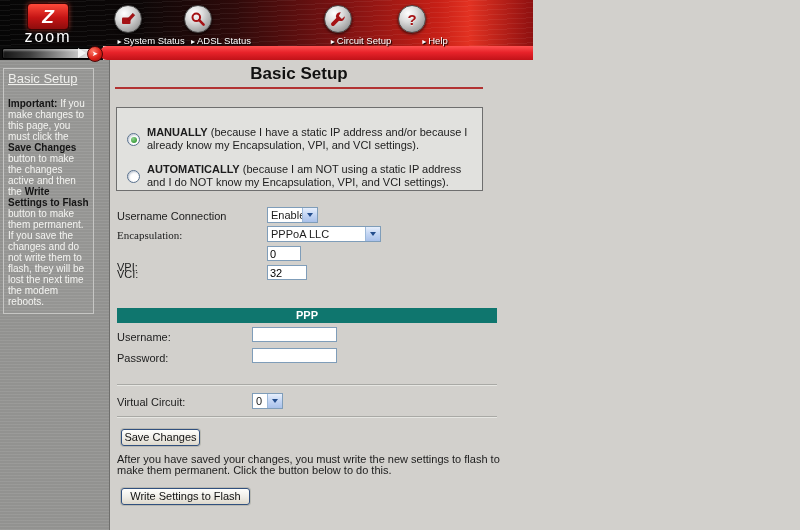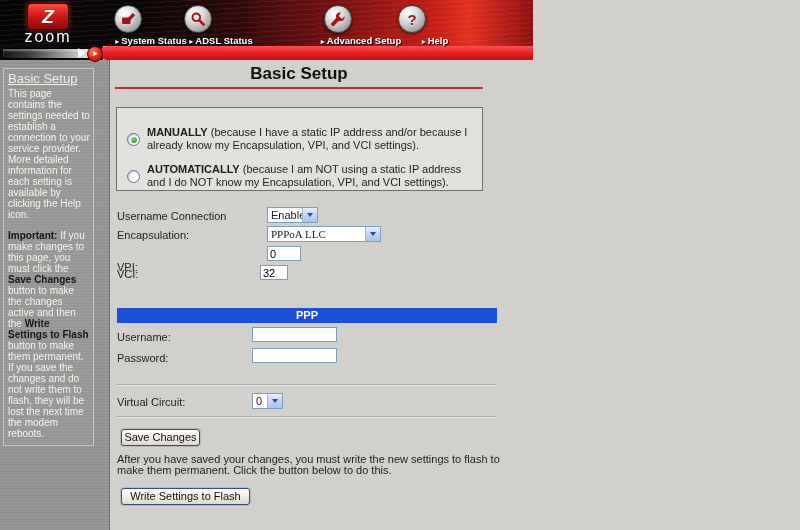--- a/index.html
+++ b/index.html
@@ -25,21 +25,21 @@
     color:#fff;font-weight:bold;font-style:italic;font-size:19px;line-height:25px;text-align:center;
   }
   .logo-text{display:block;margin-top:1px;color:#fff;font-weight:normal;font-size:16px;letter-spacing:2px;line-height:12px;}
   .nav-item{position:absolute;top:5px;width:92px;display:flex;flex-direction:column;align-items:center;z-index:3;cursor:pointer;}
   .nav-icon{
     width:26px;height:26px;border-radius:50%;
     background:radial-gradient(circle at 35% 28%,#ffffff 0%,#dcdcdc 35%,#a8a8a8 70%,#707070 100%);
     border:1px solid #4a4a4a;box-shadow:0 1px 3px rgba(0,0,0,.7);
     display:flex;align-items:center;justify-content:center;
   }
-  .nav-label{margin-top:2px;font-size:9.5px;font-weight:bold;color:#fff;text-shadow:1px 1px 1px #000;white-space:nowrap;margin-left:46px;}
+  .nav-label{margin-top:2px;font-size:9.5px;font-weight:normal;color:#fff;text-shadow:1px 1px 1px #000;white-space:nowrap;margin-left:46px;}
   .nav-bullet{font-size:8px;margin-right:2px;}
   .q-glyph{color:#a51215;font-weight:bold;font-size:15px;line-height:15px;text-shadow:0 1px 0 rgba(255,255,255,.5);}
   
   .stripe-black{position:absolute;left:0;top:46px;width:103px;height:14px;background:#0b0b0b;}
   .arrow-bar{
     position:absolute;left:2px;top:48px;width:88px;height:9px;border-radius:2px;
     background:linear-gradient(90deg,#161616 0%,#3e3e3e 30%,#9f9f9f 70%,#e9e9e9 100%);
     border:1px solid #000;
     box-shadow:inset 0 2px 2px rgba(255,255,255,.35);
   }
@@ -101,21 +101,21 @@
     width:14px;align-self:stretch;border-left:1px solid #9db9d9;
     background:linear-gradient(#e7effc,#c3d5f3 50%,#a9c1ea);
     display:flex;align-items:center;justify-content:center;
   }
   .xp-select .arrow::after{content:"";width:0;height:0;border-left:3px solid transparent;border-right:3px solid transparent;border-top:4px solid #234d8c;}
   .xp-input{
     position:absolute;height:15px;background:#fff;border:1px solid #7f9db9;
     font-size:11px;padding:0 2px;box-sizing:border-box;font-family:"Liberation Sans","DejaVu Sans",sans-serif;
   }
   .ppp-bar{
-    position:absolute;left:7px;top:248px;width:380px;height:15px;background:#1d4ed8;
+    position:absolute;left:7px;top:248px;width:380px;height:15px;background:#0f766e;
     color:#fff;font-weight:bold;font-size:11px;text-align:center;line-height:15px;
   }
   .divider{position:absolute;left:7px;width:380px;height:1px;background:#a9a9a5;border-bottom:1px solid #e6e6e2;}
   .xp-button{
     position:absolute;height:17px;border:1px solid #31507e;border-radius:3px;
     background:linear-gradient(#fefefc,#efede7 55%,#ddd8cc);
     font-size:11px;color:#111;text-align:center;cursor:pointer;
     box-shadow:0 0 0 1px #b9b9b3;font-family:"Liberation Sans","DejaVu Sans",sans-serif;
     padding:0;line-height:15px;
   }
@@ -150,41 +150,40 @@
     <span class="nav-label"><span class="nav-bullet">▸</span><span>ADSL Status</span></span>
   </div>
 
 
   <div class="nav-item" style="left:292px;">
     <span class="nav-icon">
       <svg width="16" height="16" viewBox="0 0 16 16">
           <path d="M10.8 1.2 a4.2 4.2 0 0 0 -4.5 5.8 L1.6 11.7 a1.9 1.9 0 0 0 2.7 2.7 L9 9.7 a4.2 4.2 0 0 0 5.8 -4.5 L11.9 8.1 8.9 5.1 Z" fill="#a51215"></path>
         </svg>
     </span>
-    <span class="nav-label"><span class="nav-bullet">▸</span><span>Advanced Setup</span></span>
+    <span class="nav-label"><span class="nav-bullet">▸</span><span>Circuit Setup</span></span>
   </div>
 
   <div class="nav-item" style="left:366px;">
     <span class="nav-icon">
       <span class="q-glyph">?</span>
     </span>
     <span class="nav-label"><span class="nav-bullet">▸</span><span>Help</span></span>
   </div>
 </div>
 
 <div class="stripe-black"></div>
 <div class="arrow-bar"></div>
 <div class="arrow-head"></div>
 <div class="arrow-circle">➤</div>
 <div class="red-stripe"></div>
 
 <div class="sidebar">
   <div class="sidebar-box">
     <p class="sb-heading">Basic Setup</p>
-    <p class="sb-text">This page contains the settings needed to establish a connection to your service provider. More detailed information for each setting is available by clicking the Help icon.</p>
     <div class="sb-gap"></div>
     <p class="sb-text"><span class="sb-black">Important:</span><span> If you make changes to this page, you must click the </span><span class="sb-black">Save Changes</span><span> button to make the changes active and then the </span><span class="sb-black">Write Settings to Flash</span><span> button to make them permanent. If you save the changes and do not write them to flash, they will be lost the next time the modem reboots.</span></p>
   </div>
 </div>
 
 <div class="content">
   <h1 class="page-title">Basic Setup</h1>
   <div class="title-rule"></div>
 
   <div class="intro-box">
@@ -195,31 +194,31 @@
     <div class="xp-radio" style="left:10px;top:62px;"></div>
     <div class="opt-text" style="top:55px;"><b>AUTOMATICALLY</b><span> (because I am NOT using a static IP address and I do NOT know my Encapsulation, VPI, and VCI settings).</span></div>
   </div>
 
   <span class="flabel" style="top:150px;">Username Connection</span>
   <div class="xp-select" style="left:157px;top:147px;width:51px;">
     <span class="val">Enabled</span>
       <span class="arrow"></span>
   </div>
 
-  <span class="flabel" style="top:169px;">Encapsulation:</span>
-  <div class="xp-select" style="left:157px;top:166px;width:114px;font-family:Liberation Serif, serif;">
+  <span class="flabel" style="top:169px;font-family:Liberation Serif, serif;">Encapsulation:</span>
+  <div class="xp-select" style="left:157px;top:166px;width:114px;">
     <span class="val">PPPoA LLC</span>
       <span class="arrow"></span>
   </div>
 
   <span class="flabel" style="top:189px;margin-top:12px;">VPI:</span>
   <input class="xp-input" style="left: 157px; top: 186px; width: 34px;" value="0">
 
   <span class="flabel" style="top:208px;">VCI:</span>
-  <input class="xp-input" style="left: 150px; top: 205px; width: 28px;" value="32">
+  <input class="xp-input" style="left: 157px; top: 205px; width: 40px;" value="32">
 
   <div class="ppp-bar">PPP</div>
 
   <span class="flabel" style="top:271px;">Username:</span>
   <input class="xp-input" style="left: 142px; top: 267px; width: 85px;">
 
   <span class="flabel" style="top:292px;">Password:</span>
   <input class="xp-input" style="left: 142px; top: 288px; width: 85px;">
 
   <div class="divider" style="top:324px;"></div>

